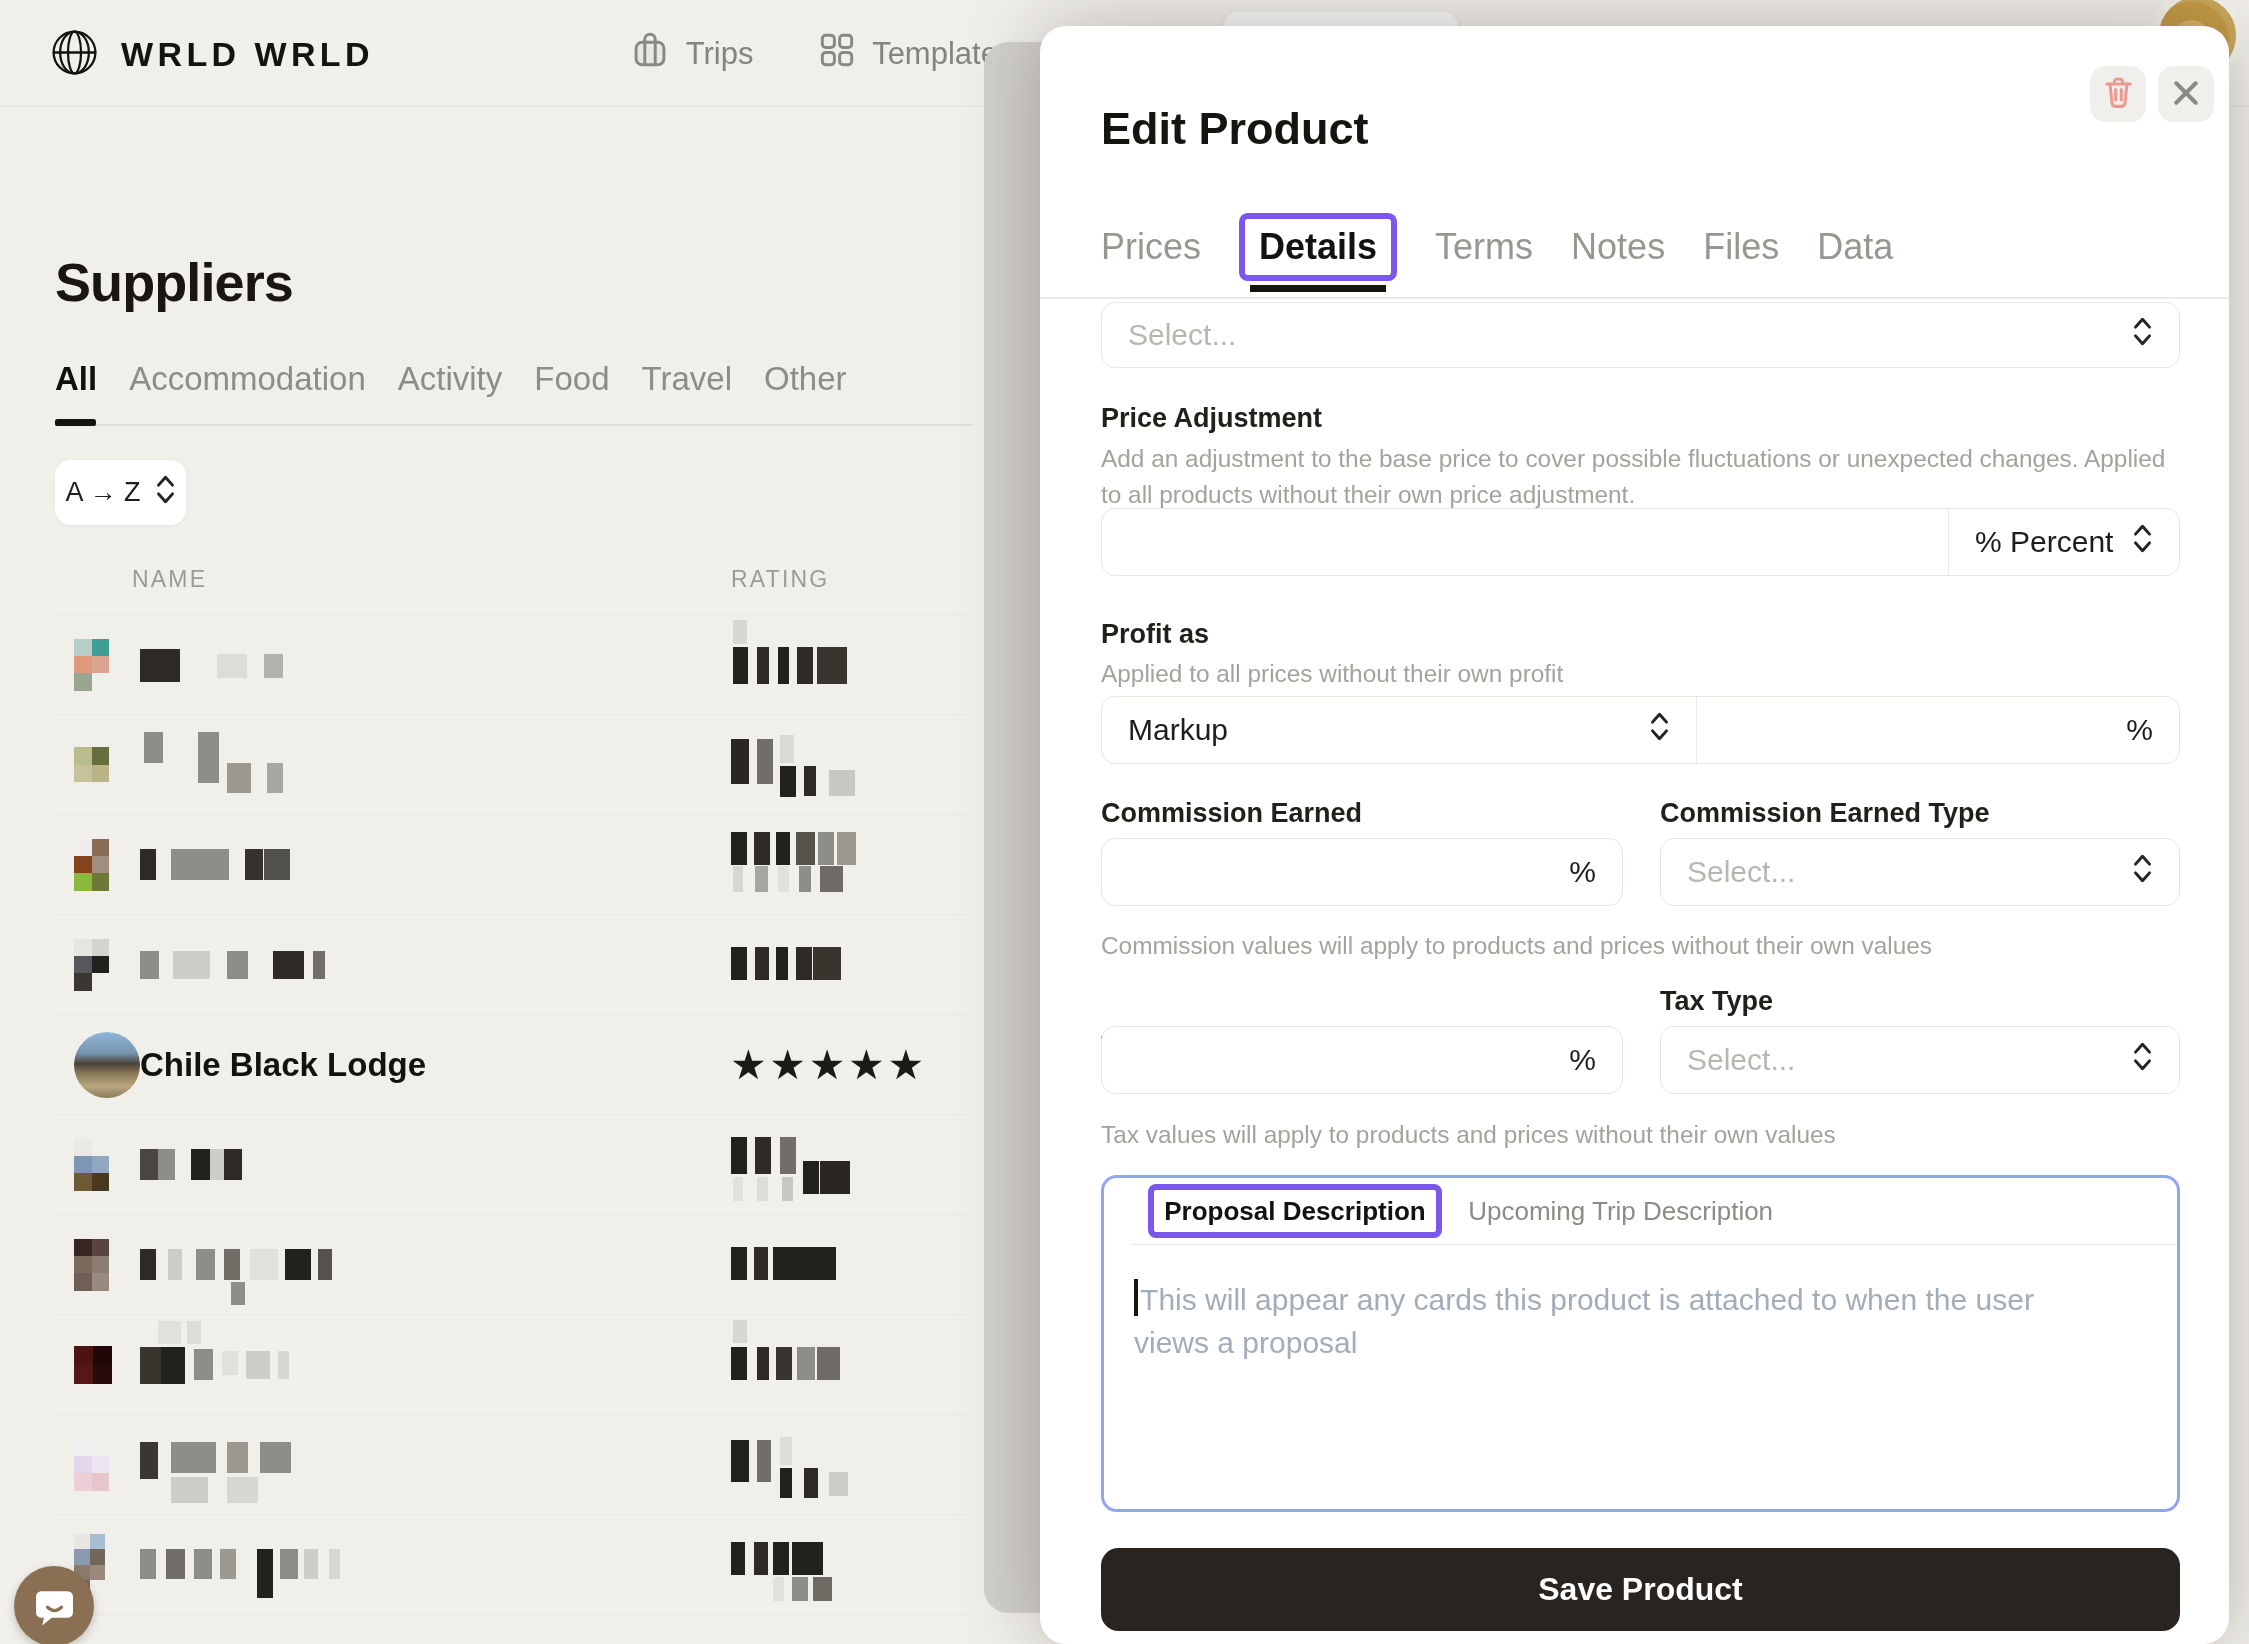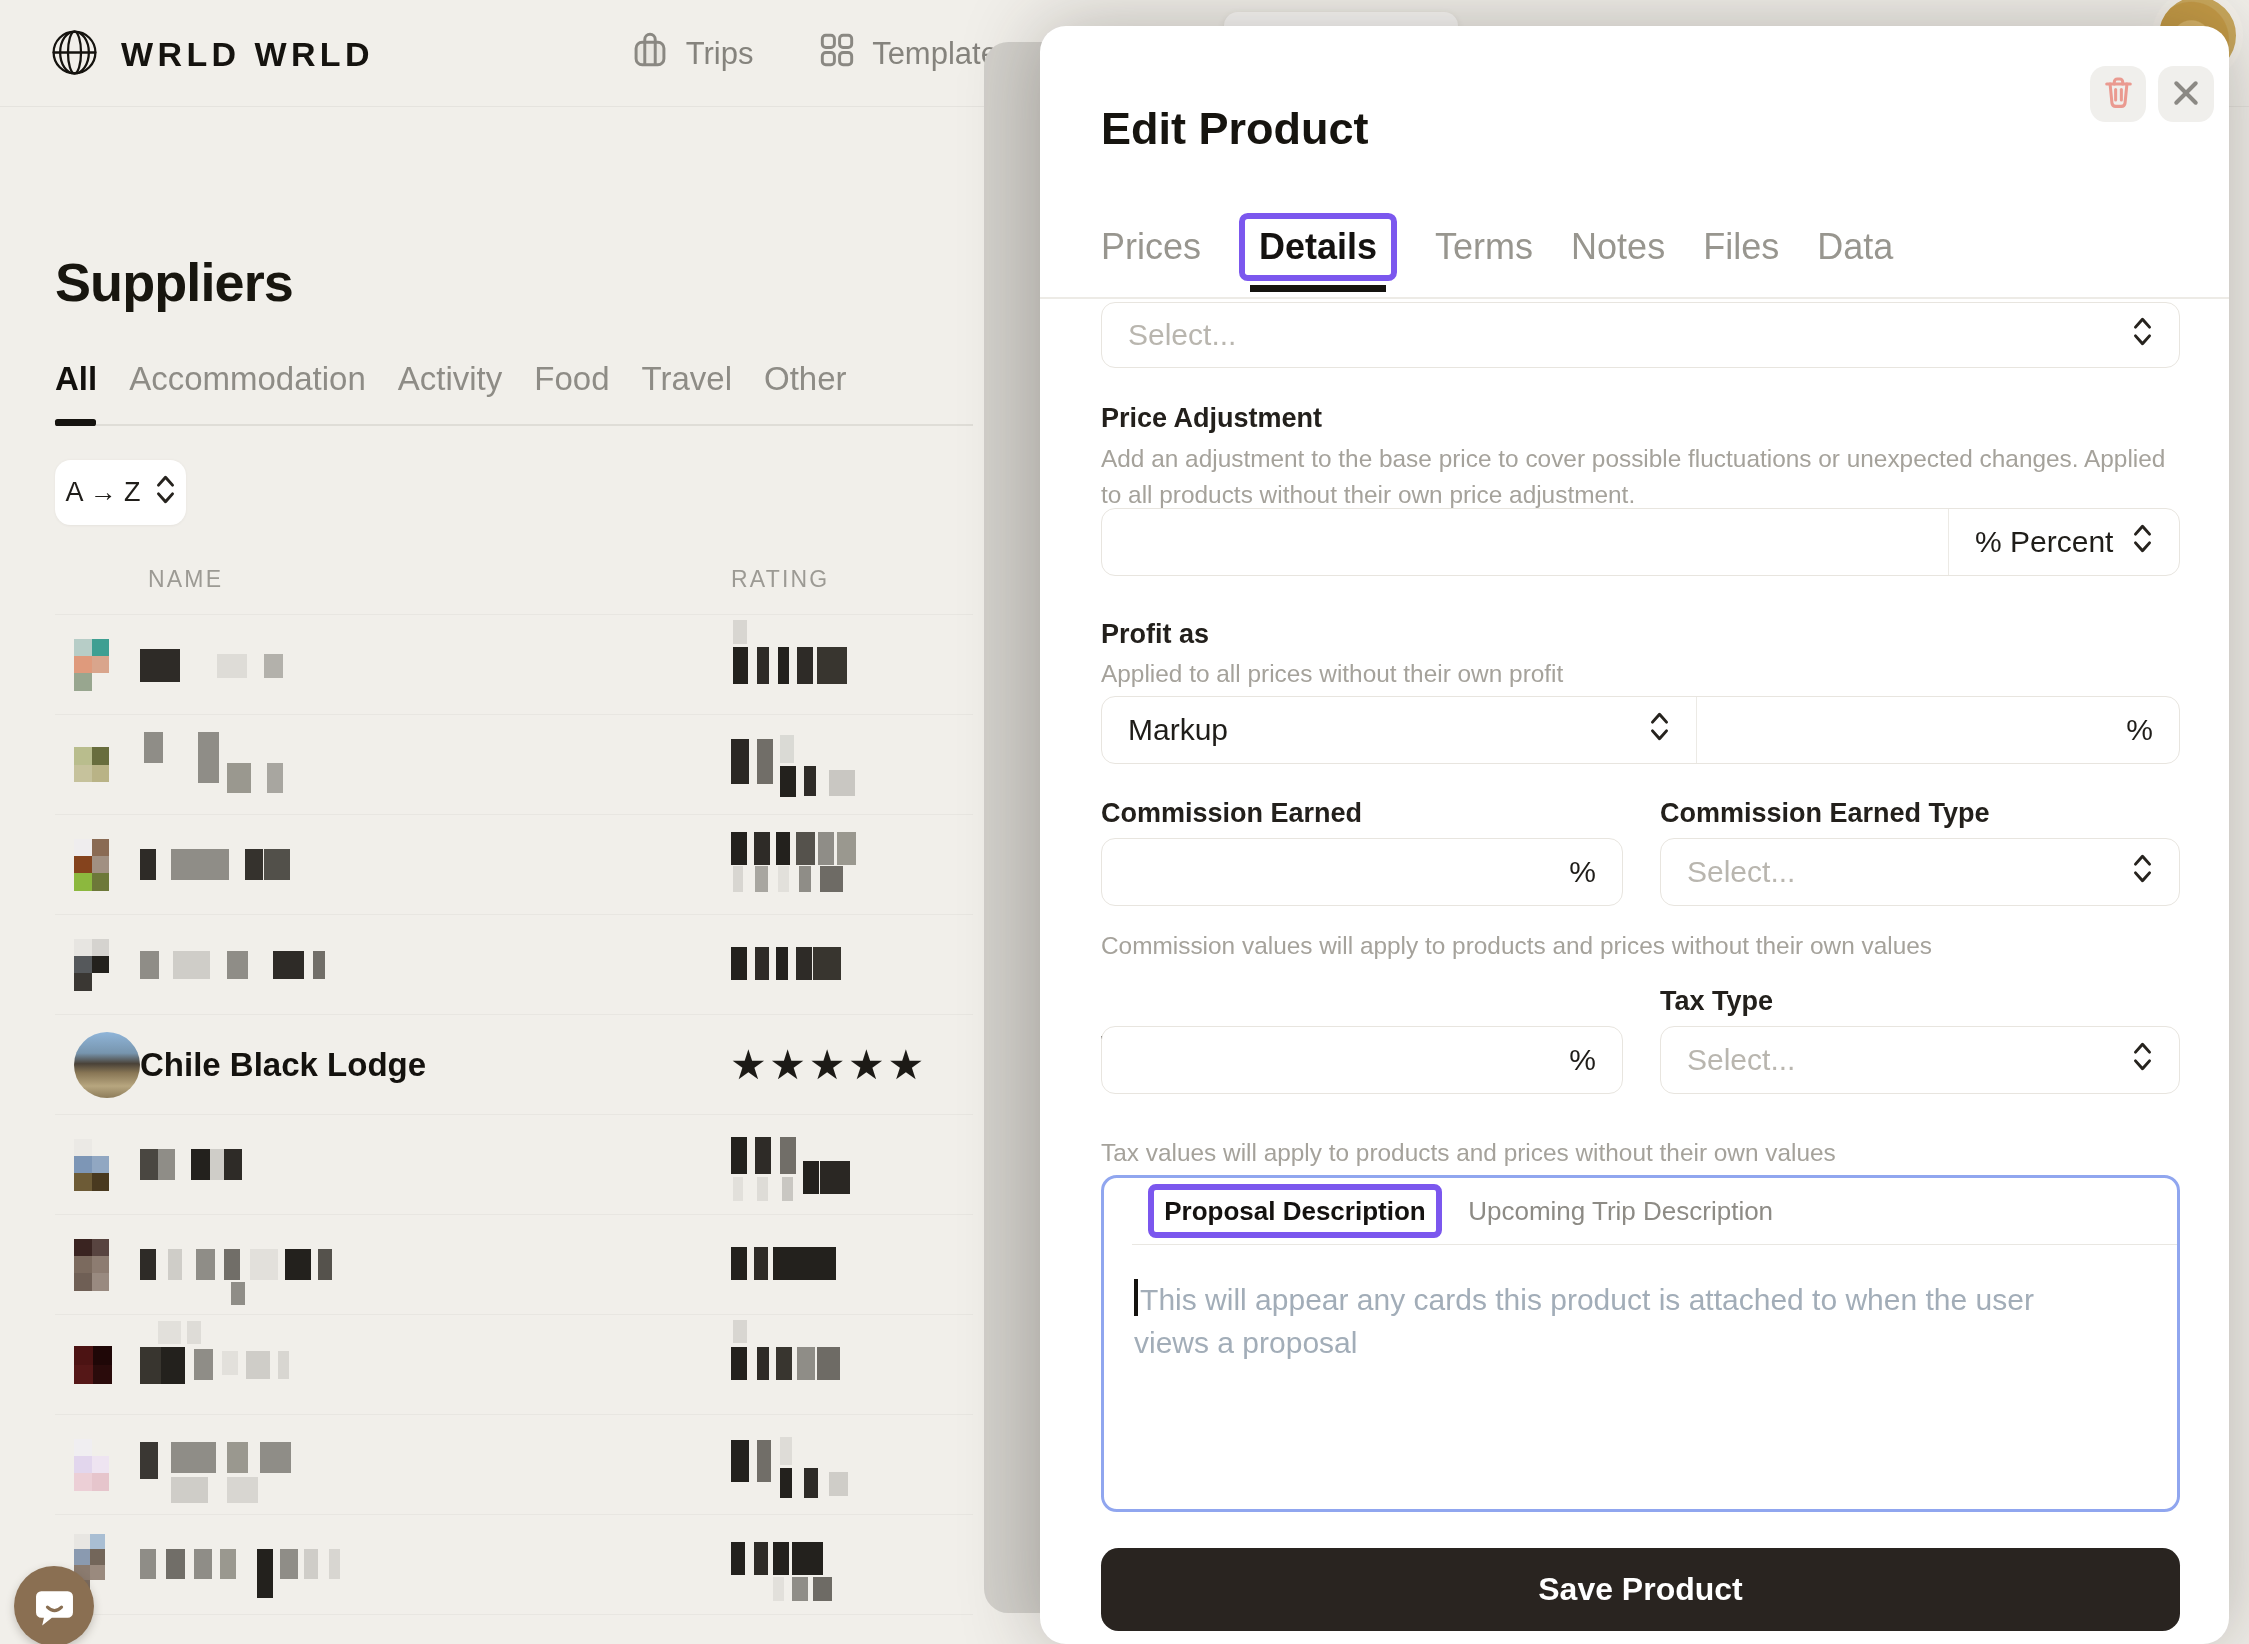--- a/index.html
+++ b/index.html
@@ -17,21 +17,21 @@
   .page-title{position:absolute;left:55px;top:251px;font-size:54px;font-weight:700;letter-spacing:-0.9px;color:#18160f;}
   .cat-tabs{position:absolute;left:55px;top:360px;display:flex;gap:32px;font-size:33px;color:#8e8c86;}
   .cat-tab{cursor:pointer;}
   .cat-tab.active{color:#12100d;font-weight:700;}
   .tab-divider{position:absolute;left:55px;top:424px;width:918px;height:1.7px;background:#dfddd7;}
   .active-underline{position:absolute;left:55px;top:419px;width:41px;height:7px;background:#15130f;border-radius:2.6px;}
   .sort-btn{position:absolute;left:55px;top:460px;width:131px;height:65px;background:#ffffff;border-radius:15.7px;
             display:flex;align-items:center;justify-content:center;gap:14px;font-size:27px;color:#201e1a;
             box-shadow:0 0.9px 2.6px rgba(60,55,45,.06);cursor:pointer;}
   .table-head span{position:absolute;top:566px;font-size:23px;letter-spacing:2.2px;color:#9c9a94;font-weight:500;}
-  .th-name{left:148px;} .th-rating{left:731px;}
+  .th-name{left:132px;} .th-rating{left:731px;}
 
   .rows{position:absolute;left:55px;top:614px;width:918px;border-top:1.7px solid #e8e6e1;}
   .srow{position:relative;height:99px;border-bottom:1.7px solid #e8e6e1;cursor:pointer;}
   .cellwrap{position:absolute;top:50%;}
   .avatar-wrap{left:19px;} .name-wrap{left:85px;} .rating-wrap{left:676px;}
   .pix{position:absolute;}
   .srow-name{position:absolute;left:85px;top:50%;transform:translateY(-50%);font-size:33px;font-weight:600;color:#14120e;white-space:nowrap;}
   .stars{position:absolute;left:675px;top:50%;transform:translateY(-50%);font-size:41px;letter-spacing:2.6px;color:#1c1a16;white-space:nowrap;}
   .photo-avatar{position:absolute;left:19px;top:50%;transform:translateY(-50%);width:66px;height:66px;border-radius:50%;
     background:linear-gradient(180deg,#90b5d9 0%,#7795ae 32%,#4a4238 48%,#887655 62%,#b7a67f 82%,#8d7c5a 100%);}
@@ -484,21 +484,21 @@
         <span class="suffix">%</span>
       </div>
     </div>
     <div class="fld selectbox twocol-r" style="top:1000px;height:68px;">
       <span class="ph grow">Select...</span>
       <span><svg width="21" height="35" viewBox="0 0 24 40" fill="none" stroke-linecap="round" stroke-linejoin="round" stroke="#26231e" stroke-width="3.4">
             <path d="M4 15 L12 6 L20 15"></path>
             <path d="M4 25 L12 34 L20 25"></path>
           </svg></span>
     </div>
-    <div class="fld fhelp" style="top:1091px;margin-top:18px;">Tax values will apply to products and prices without their own values</div>
+    <div class="fld fhelp" style="top:1091px;">Tax values will apply to products and prices without their own values</div>
 
     <div class="descbox">
       <div class="desc-tabs" id="desc-tabs">
           <span class="d-tab d-tab-ann">Proposal Description</span>
           <span class="d-tab">Upcoming Trip Description</span>
         </div>
       <div class="desc-body">
         <span class="caret"></span><span>This will appear any cards this product is attached to when the user views a proposal</span>
       </div>
     </div>

